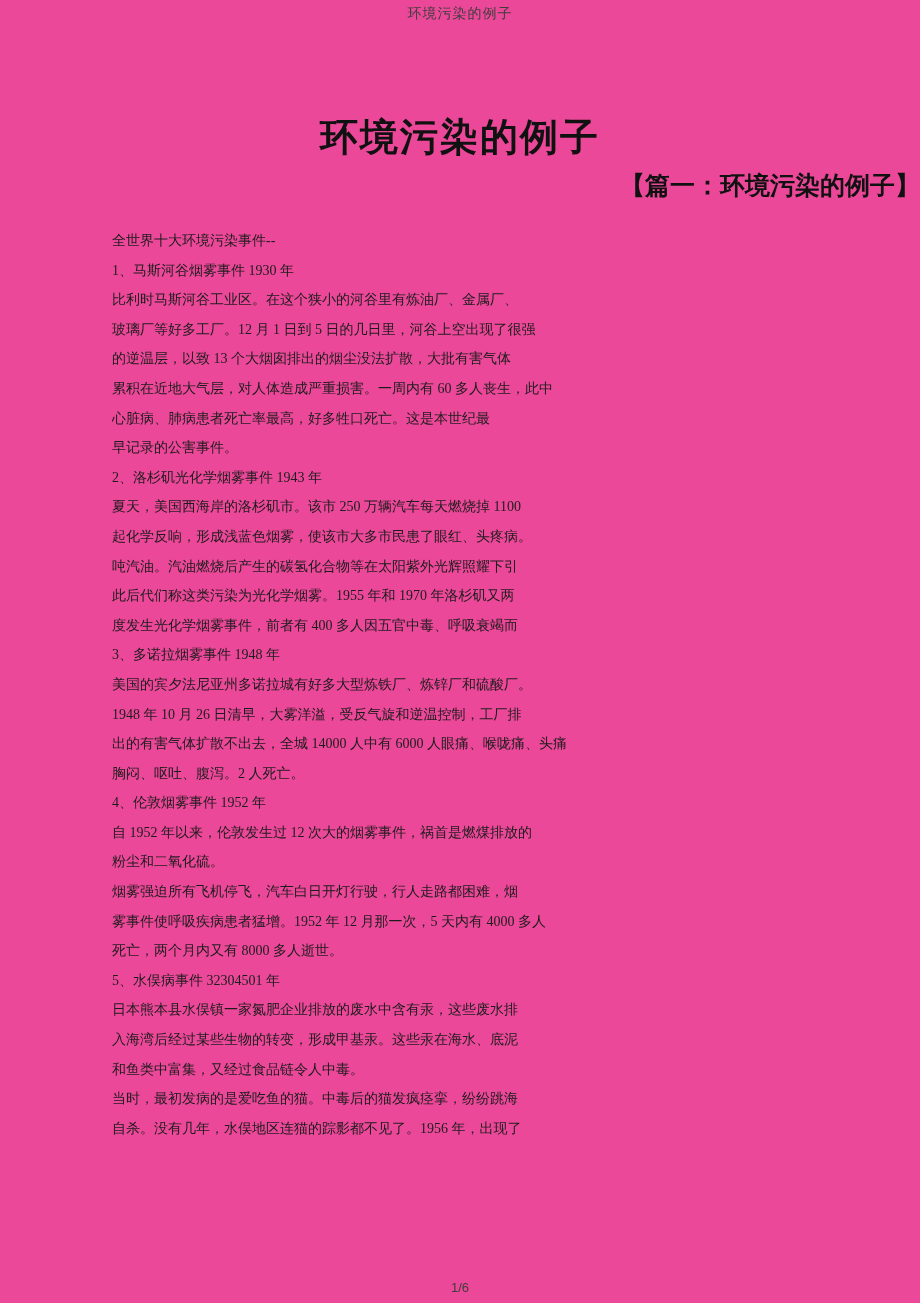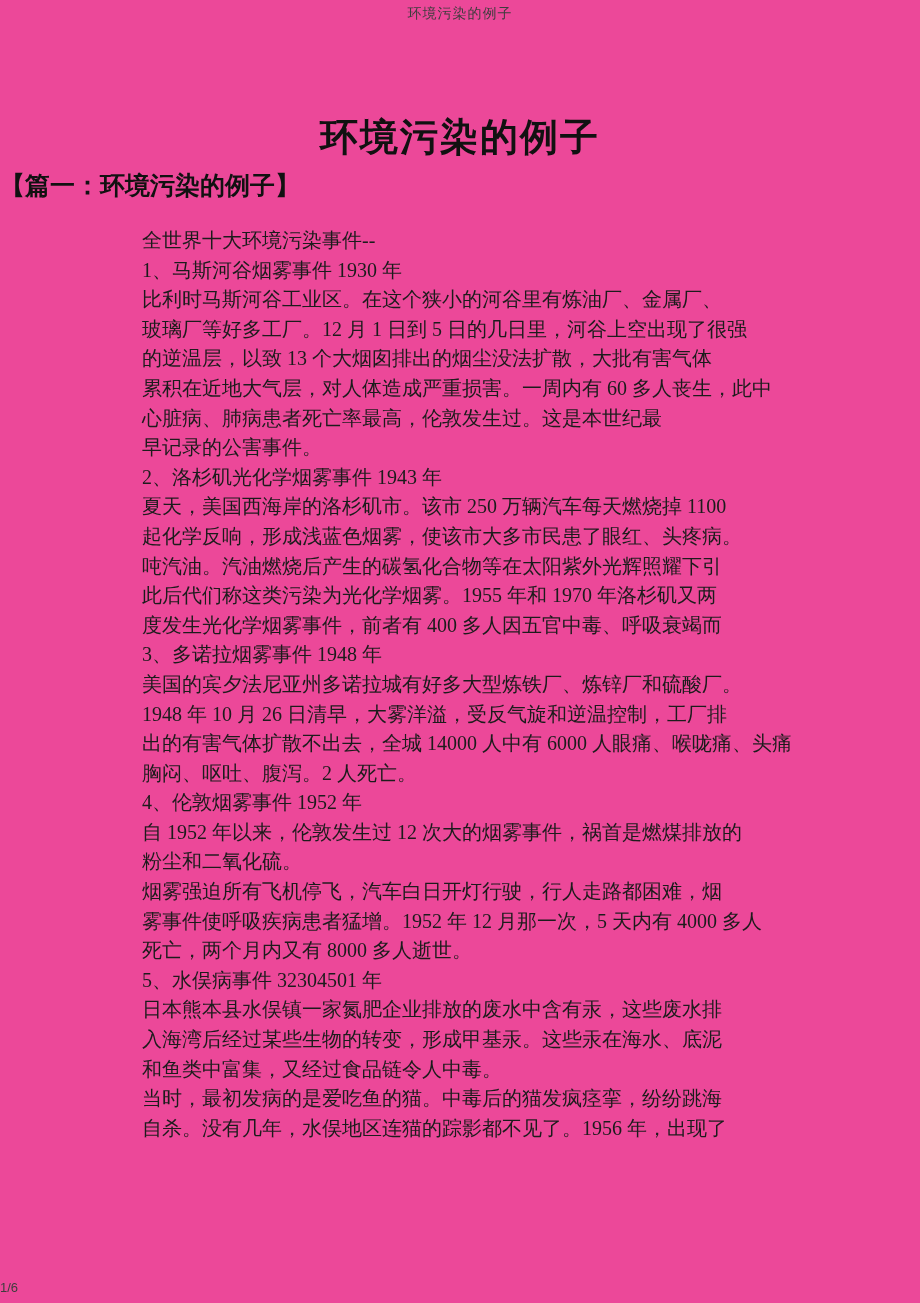--- a/index.html
+++ b/index.html
@@ -36,45 +36,44 @@
     font-weight: bold;
     color: #111111;
     letter-spacing: 2px;
     margin: 0;
   }
   .doc-subtitle {
     position: absolute;
     top: 169px;
     left: 0;
     width: 100%;
-    text-align: left;
+    text-align: right;
     font-size: 25px;
     font-weight: bold;
     color: #111111;
     margin: 0;
   }
   .doc-body {
     position: absolute;
     top: 226px;
     left: 112px;
     width: 740px;
   }
   .text-line {
-    font-size: 20px;
+    font-size: 14px;
     line-height: 29.6px;
     white-space: nowrap;
     color: #1c1c1c;
-    margin-left: 30px;
   }
   .page-footer {
     position: absolute;
     bottom: 8px;
     left: 0;
     width: 100%;
-    text-align: left;
+    text-align: center;
     font-size: 13px;
     color: #3d3d3d;
     font-family: "Liberation Sans", "DejaVu Sans", sans-serif;
   }
 </style>
 </head>
 <body>
 
 <div class="page">
   <div class="running-header">环境污染的例子</div>
@@ -83,21 +82,21 @@
 
   <h2 class="doc-subtitle">【篇一：环境污染的例子】</h2>
 
   <div class="doc-body">
       <div class="text-line">全世界十大环境污染事件--</div>
       <div class="text-line">1、马斯河谷烟雾事件 1930 年</div>
       <div class="text-line">比利时马斯河谷工业区。在这个狭小的河谷里有炼油厂、金属厂、</div>
       <div class="text-line">玻璃厂等好多工厂。12 月 1 日到 5 日的几日里，河谷上空出现了很强</div>
       <div class="text-line">的逆温层，以致 13 个大烟囱排出的烟尘没法扩散，大批有害气体</div>
       <div class="text-line">累积在近地大气层，对人体造成严重损害。一周内有 60 多人丧生，此中</div>
-      <div class="text-line">心脏病、肺病患者死亡率最高，伦敦发生过。这是本世纪最</div>
+      <div class="text-line">心脏病、肺病患者死亡率最高，好多牲口死亡。这是本世纪最</div>
       <div class="text-line">早记录的公害事件。</div>
       <div class="text-line">2、洛杉矶光化学烟雾事件 1943 年</div>
       <div class="text-line">夏天，美国西海岸的洛杉矶市。该市 250 万辆汽车每天燃烧掉 1100</div>
       <div class="text-line">起化学反响，形成浅蓝色烟雾，使该市大多市民患了眼红、头疼病。</div>
       <div class="text-line">吨汽油。汽油燃烧后产生的碳氢化合物等在太阳紫外光辉照耀下引</div>
       <div class="text-line">此后代们称这类污染为光化学烟雾。1955 年和 1970 年洛杉矶又两</div>
       <div class="text-line">度发生光化学烟雾事件，前者有 400 多人因五官中毒、呼吸衰竭而</div>
       <div class="text-line">3、多诺拉烟雾事件 1948 年</div>
       <div class="text-line">美国的宾夕法尼亚州多诺拉城有好多大型炼铁厂、炼锌厂和硫酸厂。</div>
       <div class="text-line">1948 年 10 月 26 日清早，大雾洋溢，受反气旋和逆温控制，工厂排</div>

